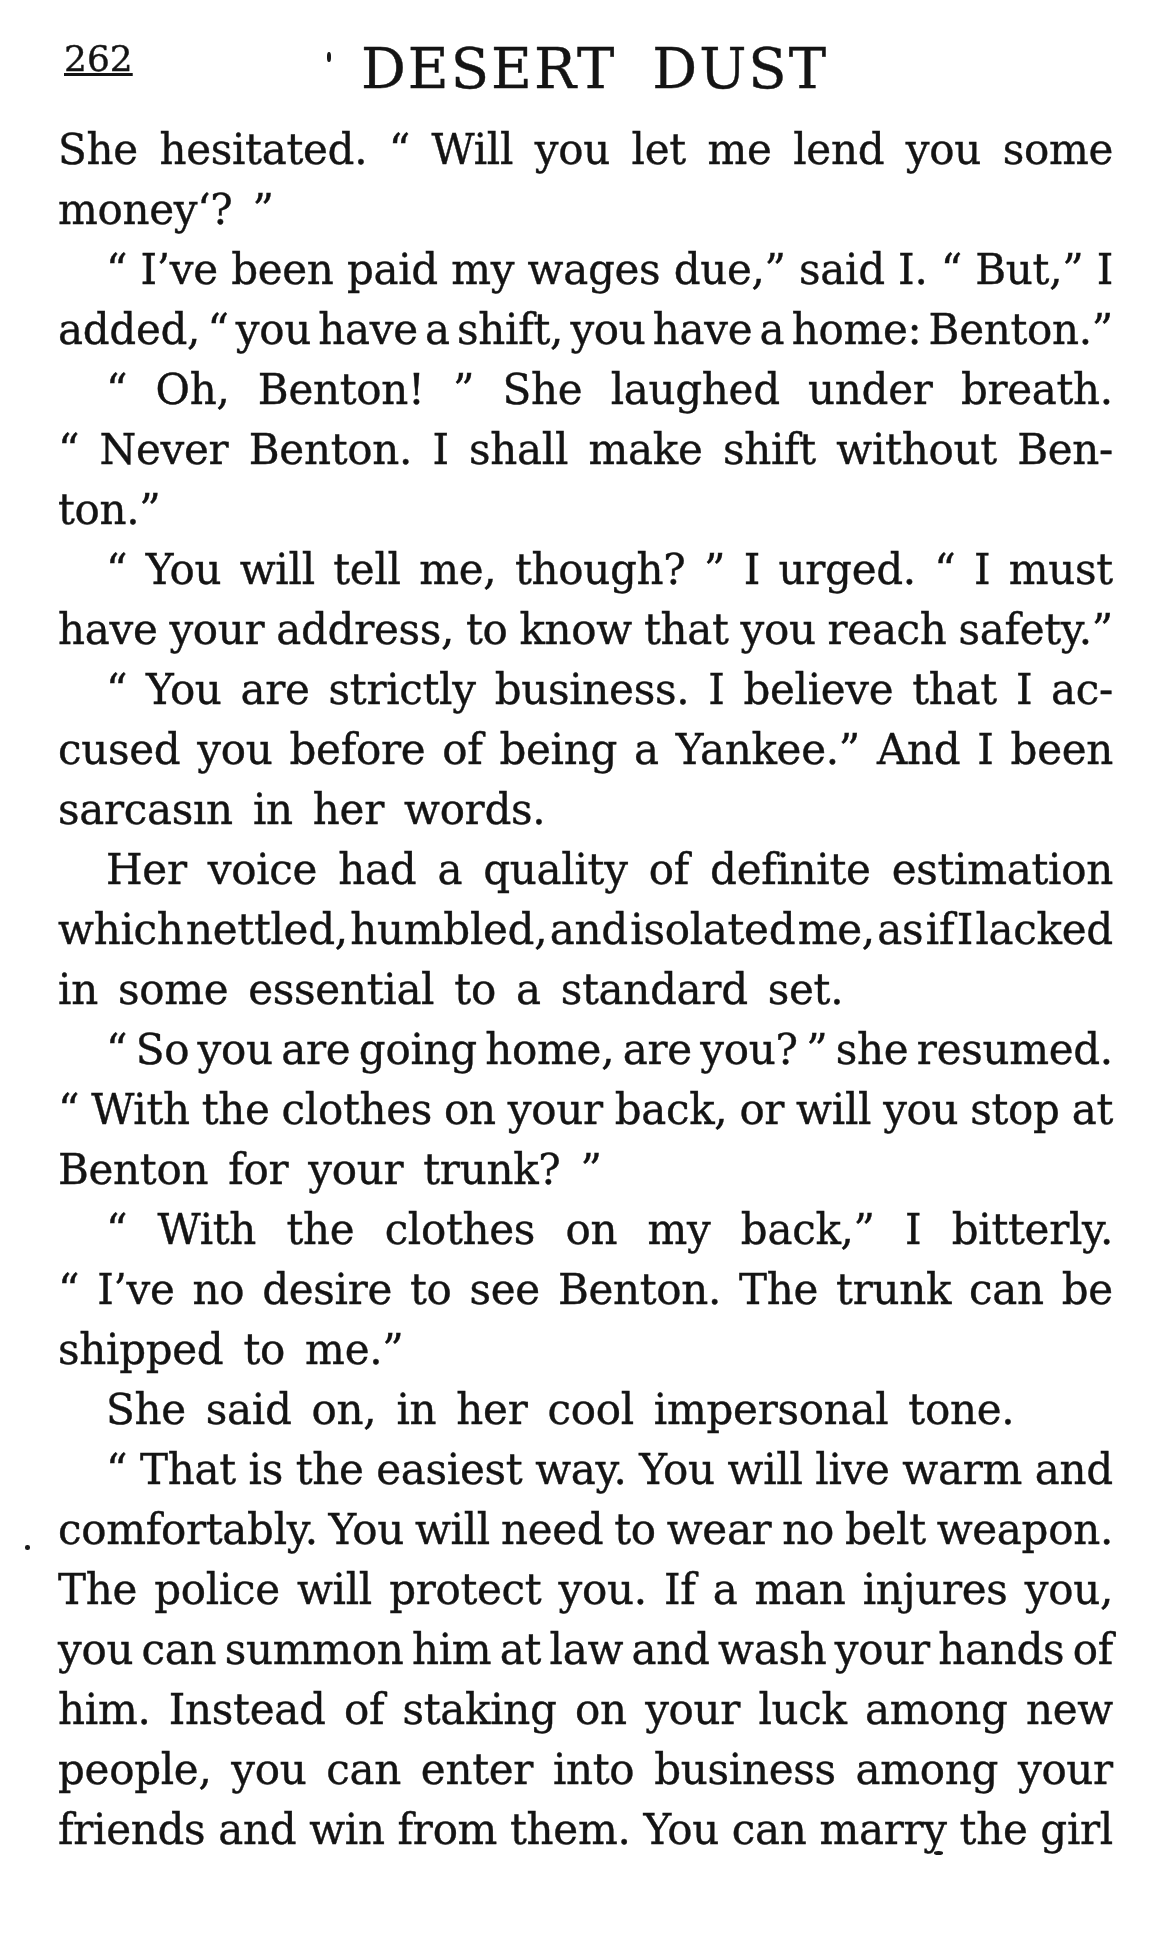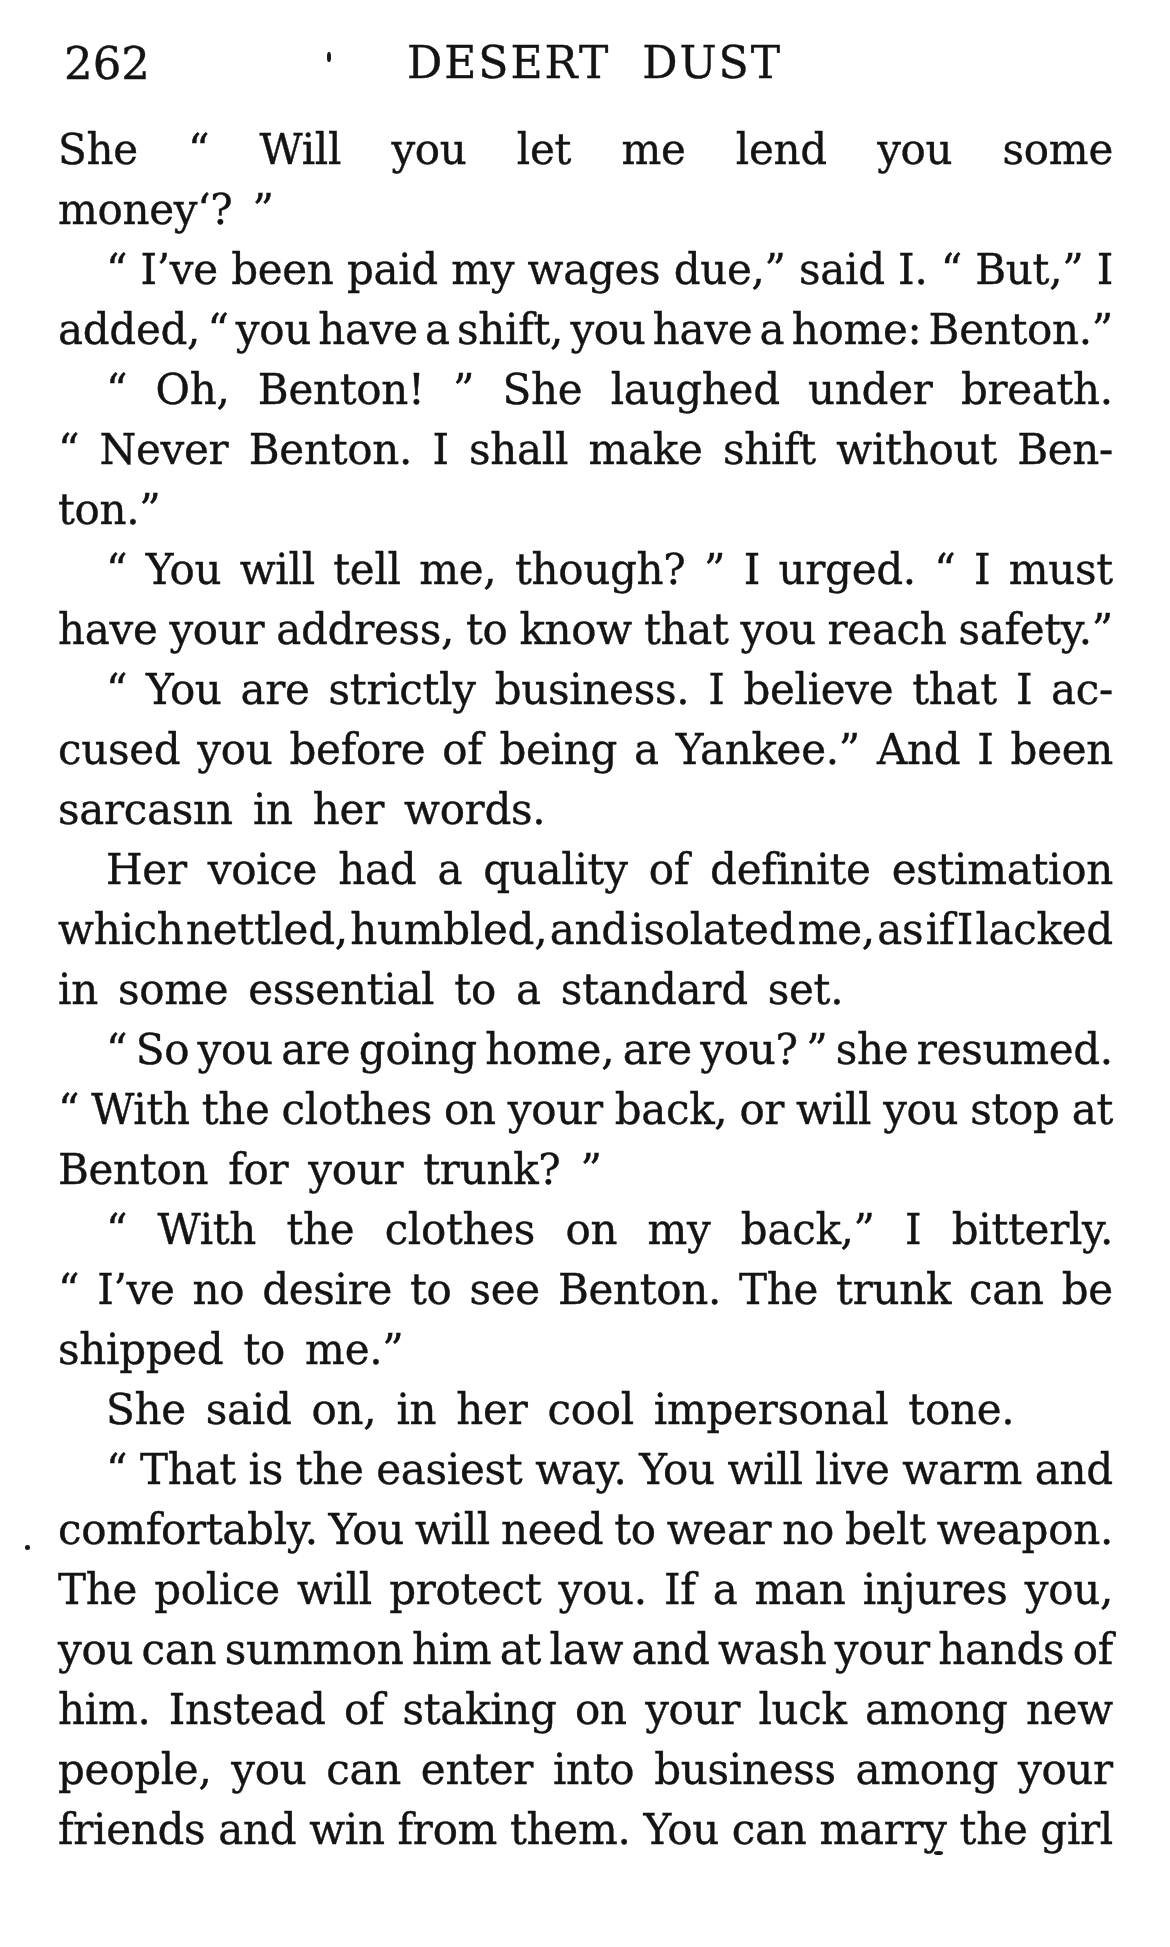--- a/index.html
+++ b/index.html
@@ -17,31 +17,32 @@
     position: absolute;
     top: 41px;
     left: 58px;
     right: 57px;
     height: 52px;
   }
   .folio {
     position: absolute;
     left: 6px;
     top: 0;
-    font-size: 45px;
+    font-size: 36px;
     line-height: 1;
+    text-decoration: underline;
   }
   .rtitle {
     position: absolute;
     left: 0;
     right: 0;
     top: 0;
     text-align: center;
     text-indent: 18px;
-    font-size: 44px;
+    font-size: 56px;
     line-height: 1;
     letter-spacing: 2px;
     word-spacing: 16px;
   }
   .pbody {
     position: absolute;
     left: 58px;
     top: 120px;
     width: 1055px;
   }
@@ -72,21 +73,21 @@
 </head>
 <body>
 
 <div class="page">
   <header class="running-head">
     <span class="folio">262</span>
     <span class="rtitle">DESERT DUST</span>
   </header>
 
   <main class="pbody">
-      <div class="line just"><span class="w">She</span><span class="w">“</span><span class="w">Will</span><span class="w">you</span><span class="w">let</span><span class="w">me</span><span class="w">lend</span><span class="w">you</span><span class="w">some</span></div>
+      <div class="line just"><span class="w">She</span><span class="w">hesitated.</span><span class="w">“</span><span class="w">Will</span><span class="w">you</span><span class="w">let</span><span class="w">me</span><span class="w">lend</span><span class="w">you</span><span class="w">some</span></div>
       <div class="line noj">money‘? ”</div>
       <div class="line ind just"><span class="w">“</span><span class="w">I’ve</span><span class="w">been</span><span class="w">paid</span><span class="w">my</span><span class="w">wages</span><span class="w">due,”</span><span class="w">said</span><span class="w">I.</span><span class="w">“</span><span class="w">But,”</span><span class="w">I</span></div>
       <div class="line just"><span class="w">added,</span><span class="w">“</span><span class="w">you</span><span class="w">have</span><span class="w">a</span><span class="w">shift,</span><span class="w">you</span><span class="w">have</span><span class="w">a</span><span class="w">home:</span><span class="w">Benton.”</span></div>
       <div class="line ind just"><span class="w">“</span><span class="w">Oh,</span><span class="w">Benton!</span><span class="w">”</span><span class="w">She</span><span class="w">laughed</span><span class="w">under</span><span class="w">breath.</span></div>
       <div class="line just"><span class="w">“</span><span class="w">Never</span><span class="w">Benton.</span><span class="w">I</span><span class="w">shall</span><span class="w">make</span><span class="w">shift</span><span class="w">without</span><span class="w">Ben-</span></div>
       <div class="line noj">ton.”</div>
       <div class="line ind just"><span class="w">“</span><span class="w">You</span><span class="w">will</span><span class="w">tell</span><span class="w">me,</span><span class="w">though?</span><span class="w">”</span><span class="w">I</span><span class="w">urged.</span><span class="w">“</span><span class="w">I</span><span class="w">must</span></div>
       <div class="line just"><span class="w">have</span><span class="w">your</span><span class="w">address,</span><span class="w">to</span><span class="w">know</span><span class="w">that</span><span class="w">you</span><span class="w">reach</span><span class="w">safety.”</span></div>
       <div class="line ind just"><span class="w">“</span><span class="w">You</span><span class="w">are</span><span class="w">strictly</span><span class="w">business.</span><span class="w">I</span><span class="w">believe</span><span class="w">that</span><span class="w">I</span><span class="w">ac-</span></div>
       <div class="line just"><span class="w">cused</span><span class="w">you</span><span class="w">before</span><span class="w">of</span><span class="w">being</span><span class="w">a</span><span class="w">Yankee.”</span><span class="w">And</span><span class="w">I</span><span class="w">been</span></div>

